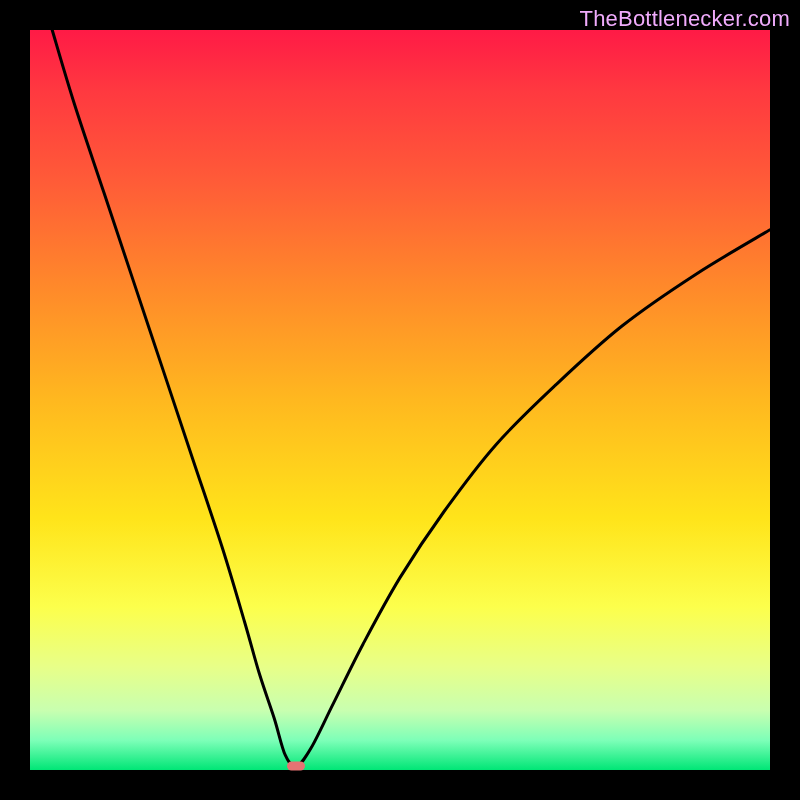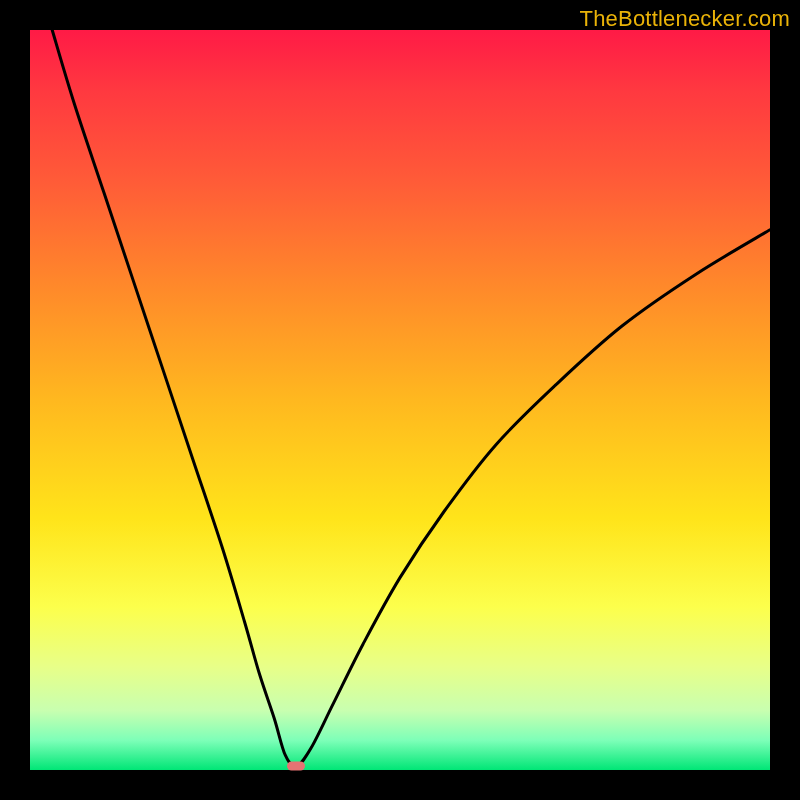--- a/index.html
+++ b/index.html
@@ -38,21 +38,21 @@
       #e8ff88 86%,
       #c8ffb0 92%,
       #7dffb8 96%,
       #00e676 100%
     );
   }
   .watermark {
     position: absolute;
     top: 6px;
     right: 10px;
-    color: #eab308;
+    color: #f0abfc;
     font-size: 22px;
     font-weight: 500;
     letter-spacing: 0.2px;
     user-select: none;
   }
   svg.curve {
     position: absolute;
     left: 0;
     top: 0;
     width: 740px;

